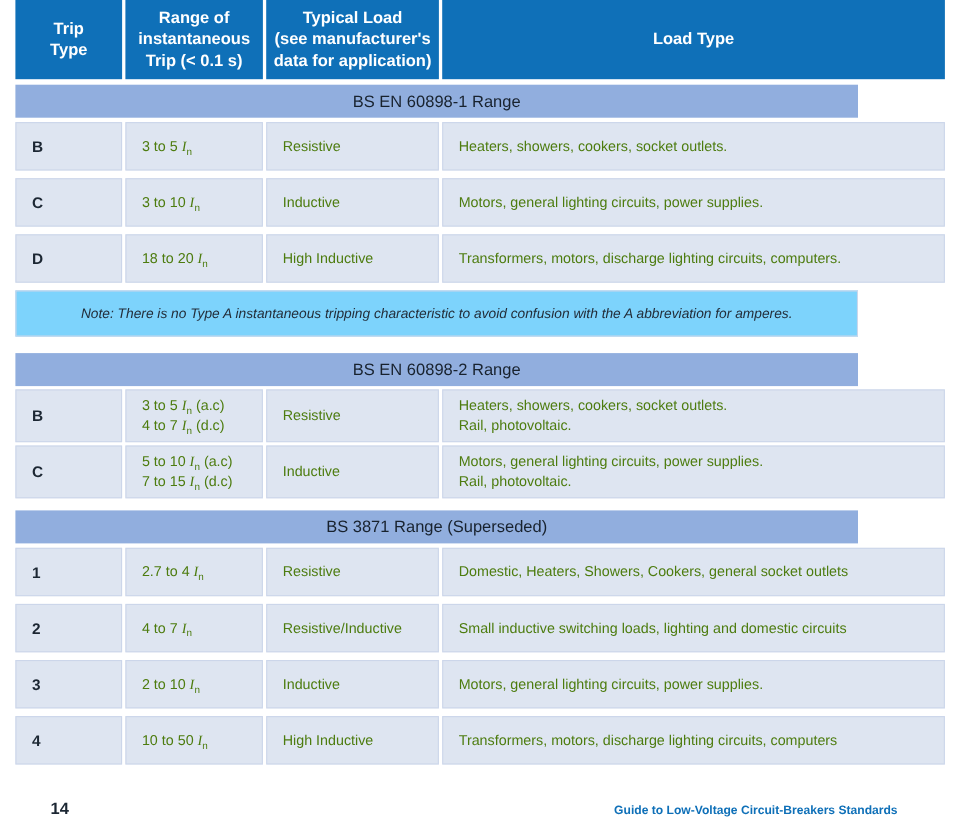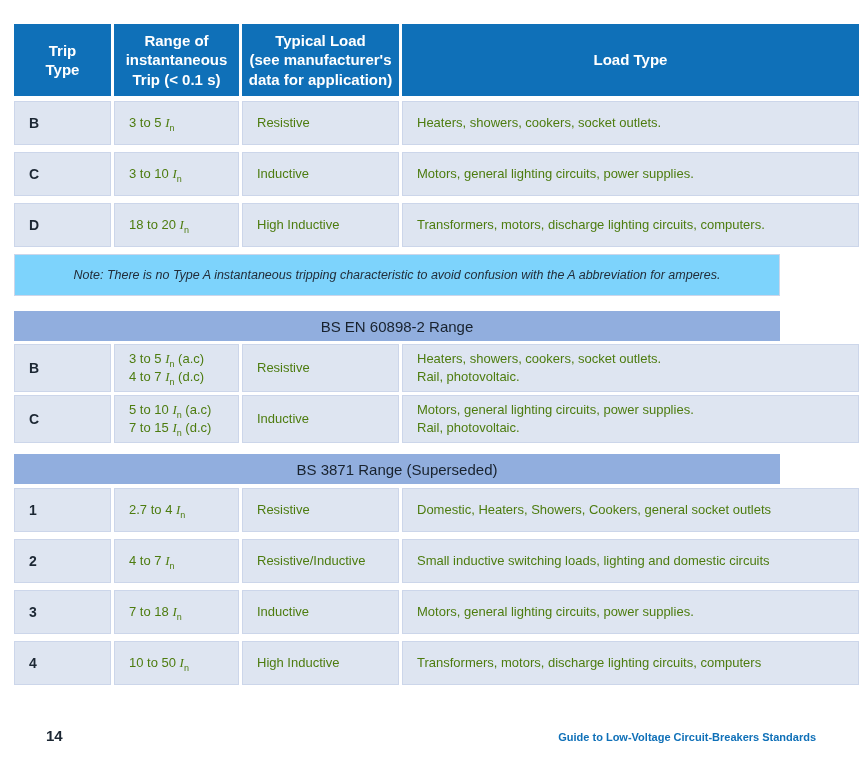--- a/index.html
+++ b/index.html
@@ -3,21 +3,21 @@
 <meta charset="utf-8">
 <style>
   html, body { margin: 0; padding: 0; }
   body {
     width: 868px; height: 758px;
     background: #ffffff;
     font-family: "Liberation Sans", sans-serif;
     position: relative;
     color: #2c3a49;
   }
-  .tbl { position: absolute; left: 14px; top: 24px; width: 766px; }
+  .tbl { position: absolute; left: 14px; top: 0; width: 766px; }
   .grid {
     display: grid;
     grid-template-columns: 97px 125px 157px 457px;
     column-gap: 3px;
   }
   .thead { margin-bottom: 5px; }
   .th {
     background: #0f70b8;
     color: #ffffff;
     font-weight: bold;
@@ -84,20 +84,21 @@
     <div class="th">Trip
 Type</div>
     <div class="th">Range of
 instantaneous
 Trip (&lt; 0.1 s)</div>
     <div class="th">Typical Load
 (see manufacturer's data for application)</div>
     <div class="th">Load Type</div>
   </div>
 
+  <div class="band">BS EN 60898-1 Range</div>
 
   <div class="grid row">
     <div class="cell trip">B</div>
     <div class="cell">
       <div><span>3 to 5 </span><span class="isym">I</span><sub>n</sub><span></span></div>
     </div>
     <div class="cell">Resistive</div>
     <div class="cell">
       <div>Heaters, showers, cookers, socket outlets.</div>
     </div>
@@ -175,21 +176,21 @@
     </div>
     <div class="cell">Resistive/Inductive</div>
     <div class="cell">
       <div>Small inductive switching loads, lighting and domestic circuits</div>
     </div>
   </div>
 
   <div class="grid row">
     <div class="cell trip">3</div>
     <div class="cell">
-      <div><span>7 to 18 </span><span class="isym">I</span><sub>n</sub><span></span></div>
+      <div><span>2 to 10 </span><span class="isym">I</span><sub>n</sub><span></span></div>
     </div>
     <div class="cell">Inductive</div>
     <div class="cell">
       <div>Motors, general lighting circuits, power supplies.</div>
     </div>
   </div>
 
   <div class="grid row">
     <div class="cell trip">4</div>
     <div class="cell">

